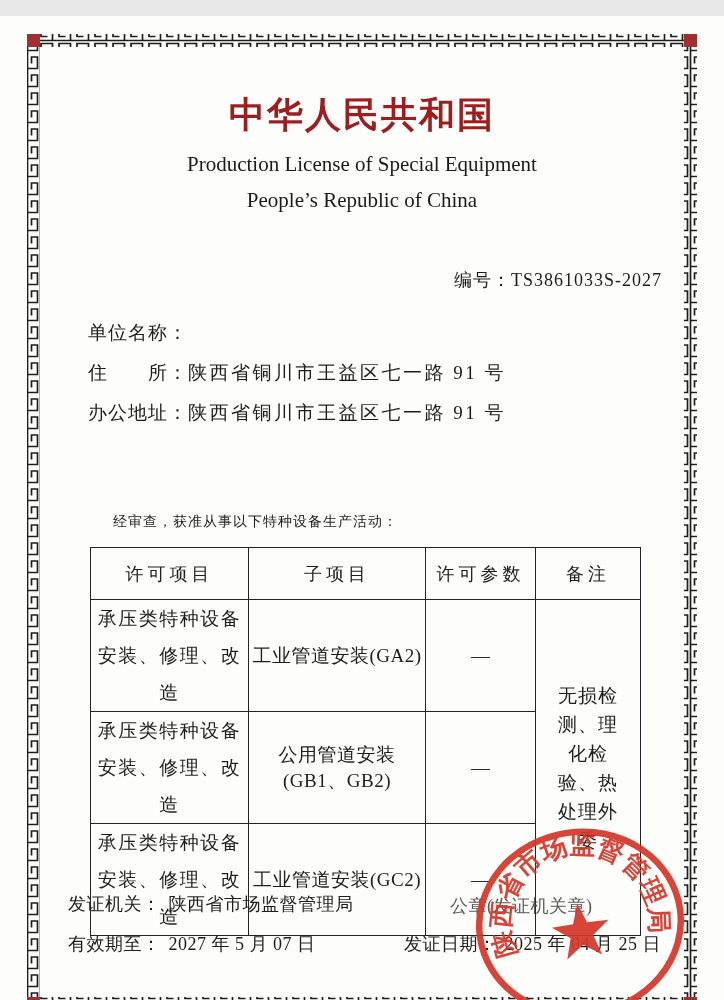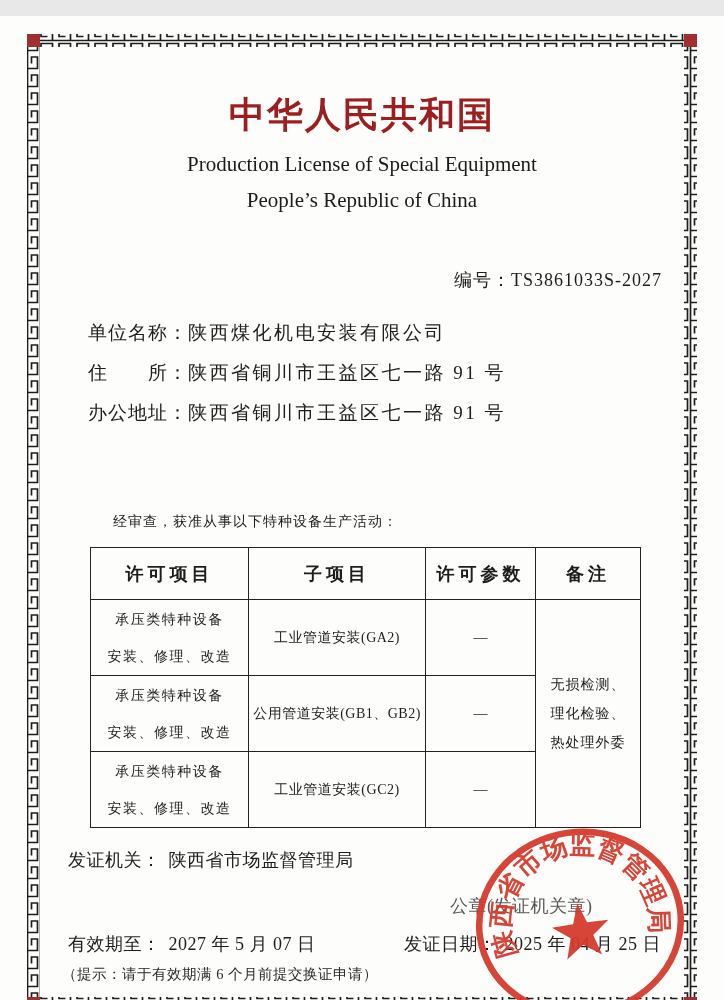--- a/index.html
+++ b/index.html
@@ -30,29 +30,29 @@
   .field-label { width:100px; letter-spacing:1px; flex:none; }
   .field-value { letter-spacing:2.5px; }
 
   .intro { position:absolute; left:113px; top:497px; font-size:14px; letter-spacing:1px; }
 
   .lic-table {
     position:absolute; left:90px; top:531px; width:550px;
     border-collapse:collapse; table-layout:fixed;
   }
   .lic-table td, .lic-table th { border:1.8px solid #232323; text-align:center; vertical-align:middle; }
-  .lic-table th { height:52px; font-size:18px; letter-spacing:4px; font-weight:bold; }
-  .lic-table td { height:76px; font-size:14px; }
+  .lic-table th { height:52px; font-size:18px; letter-spacing:4px; font-weight:normal; }
+  .lic-table td { height:76px; font-size:19px; }
   .cell-project { white-space:pre-line; line-height:37px; letter-spacing:1.5px; }
   .cell-sub { letter-spacing:0.5px; }
   .cell-param { font-size:19px; }
   .cell-remark { line-height:29px; letter-spacing:1px; padding:0 13px; text-align:left; }
 
   .footer-line { position:absolute; display:flex; font-size:18px; white-space:nowrap; }
-  .f-issuer { left:68px; top:832px;text-align:right; }
+  .f-issuer { left:68px; top:876px;text-align:right; }
   .f-valid { left:68px; top:916px; }
   .f-issue { left:404px; top:916px; }
   .f-label { letter-spacing:0.5px; margin-right:8px; }
   .f-value { letter-spacing:0.5px; }
   .seal-caption {
     position:absolute; left:450px; top:878px; font-size:18px;
     letter-spacing:0.5px; color:#3c3c3c; opacity:0.85;
   }
   .hint { position:absolute; left:62px; top:949px; font-size:14.5px; letter-spacing:0.5px; color:#2a2a2a; }
 
@@ -95,21 +95,20 @@
     <div class="title-en">People’s Republic of China</div>
   </div>
 
   <div class="license-no">
     <span>编号：</span><span class="num">TS3861033S-2027</span>
   </div>
 
   <div class="holder">
     <div class="field-line">
       <span class="field-label">单位名称：</span>
-      <span class="field-value">陕西煤化机电安装有限公司</span>
     </div>
     <div class="field-line">
       <span class="field-label">住　　所：</span>
       <span class="field-value">陕西省铜川市王益区七一路 91 号</span>
     </div>
     <div class="field-line">
       <span class="field-label">办公地址：</span>
       <span class="field-value">陕西省铜川市王益区七一路 91 号</span>
     </div>
   </div>
@@ -160,21 +159,20 @@
   </div>
   <div class="seal-caption">公章(发证机关章)</div>
   <div class="footer-line f-valid">
     <span class="f-label">有效期至：</span>
     <span class="f-value">2027 年 5 月 07 日</span>
   </div>
   <div class="footer-line f-issue">
     <span class="f-label">发证日期：</span>
     <span class="f-value">2025 年 04 月 25 日</span>
   </div>
-  <div class="hint">（提示：请于有效期满 6 个月前提交换证申请）</div>
 
   <svg class="seal-svg" width="232" height="200" viewBox="0 0 232 200">
     <g transform="rotate(-8 114 97)">
       <ellipse cx="114" cy="97" rx="101" ry="91" fill="none" stroke="#d5382a" stroke-width="6.5"></ellipse>
       <polygon fill="#d5382a" points="114,77 121.1,97.3 142.5,97.7 125.4,110.7 131.6,131.3 114,119 96.4,131.3 102.6,110.7 85.5,97.7 107,97.3"></polygon>
       <defs>
         <path id="sealArc" d="M 48.2 120.9 A 70 70 0 1 1 179.8 120.9" fill="none"></path>
       </defs>
       <text font-size="26" fill="#d5382a" font-family="Liberation Sans, sans-serif" font-weight="bold">
         <textPath href="#sealArc" startOffset="2" textLength="262">陕西省市场监督管理局</textPath>

